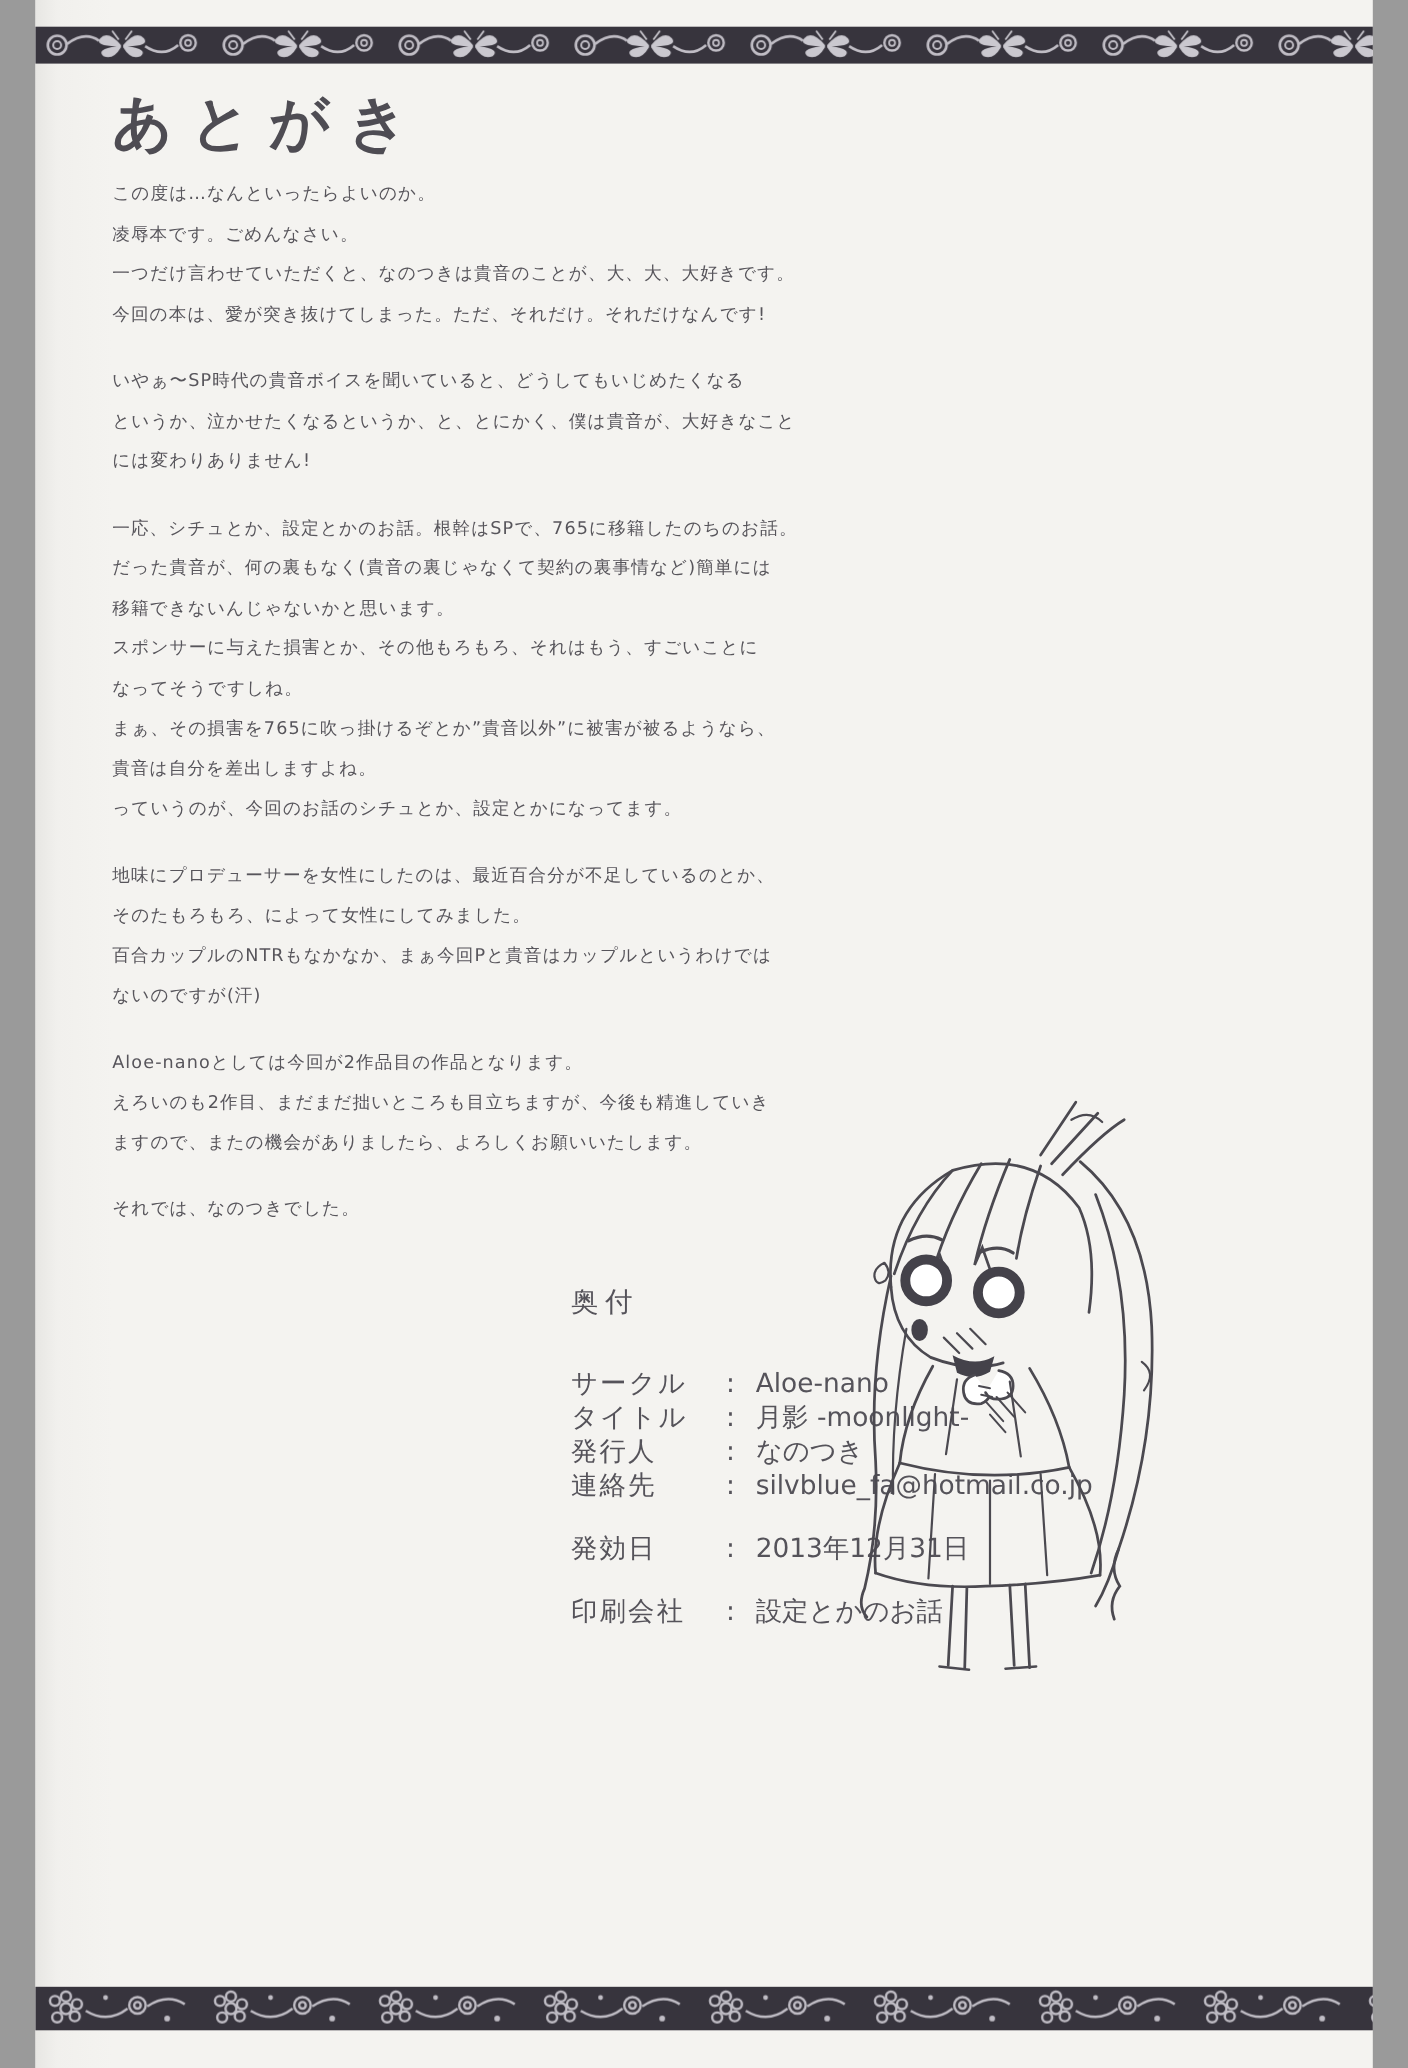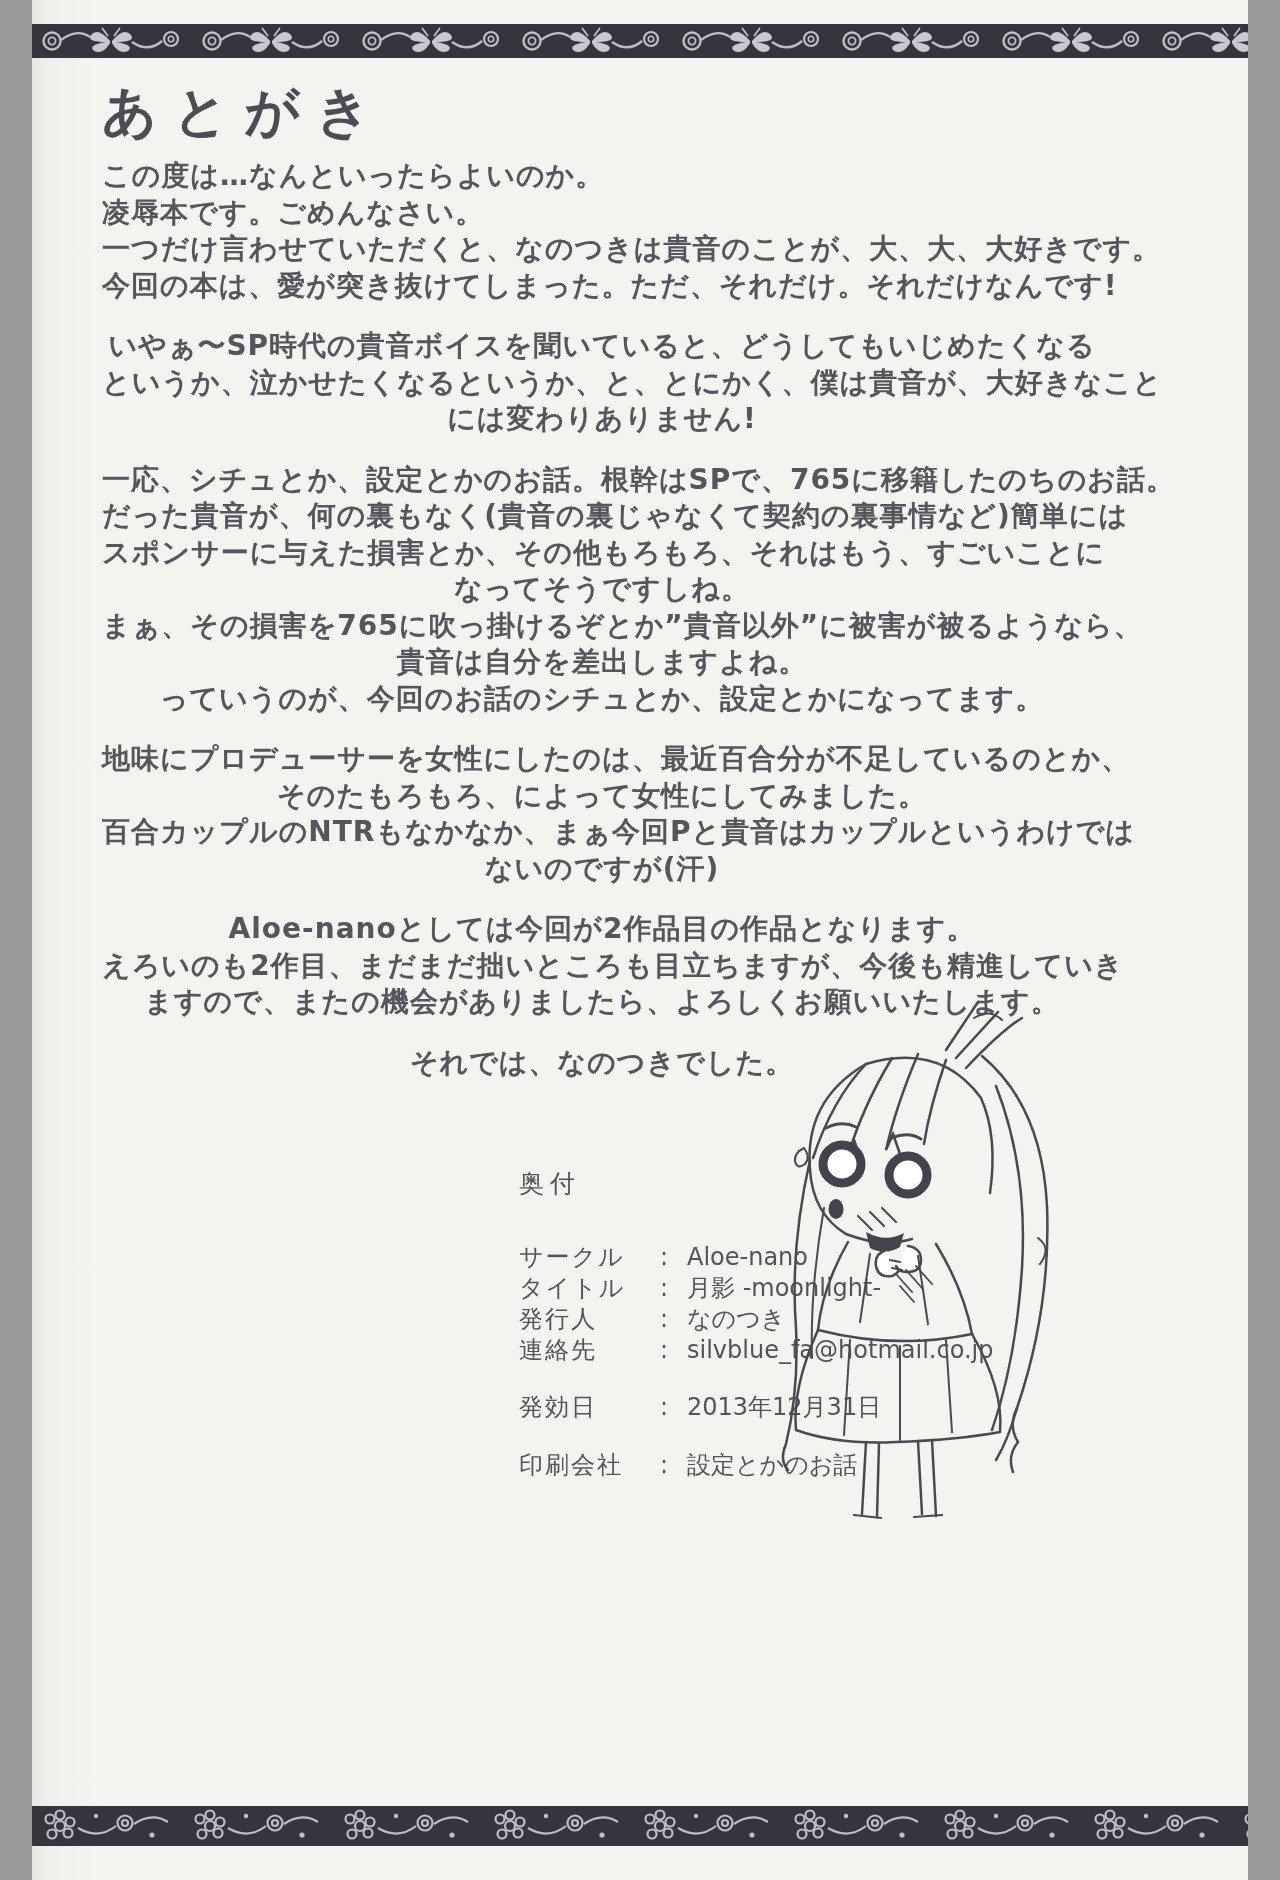--- a/index.html
+++ b/index.html
@@ -11,23 +11,23 @@
     color:#57555b; overflow:hidden;
   }
   .band { position:absolute; left:0; width:1280px; line-height:0; }
   .band.top { top:24px; height:34px; }
   .band.bottom { top:1806px; height:40px; }
   .title {
     position:absolute; left:70px; top:76px;
     font-size:54px; font-weight:bold; color:#4e4c53; letter-spacing:16px;
     white-space:nowrap;
   }
-  .body-text { position:absolute; left:70px; top:158px; width:1000px; font-size:28px;font-weight:bold; }
+  .body-text { position:absolute; left:70px; top:158px; width:1000px; font-size:16px; }
   .line { height:36.5px; line-height:36.5px; white-space:nowrap; letter-spacing:1px; }
-  .para + .para { margin-top:24px;text-align:center; }
+  .para + .para { margin-top:24px; }
   .para:nth-child(6) { }
   .colophon { position:absolute; left:487px; top:1168px; font-size:24px; color:#55535a; }
   .col-heading { font-size:25px; height:32px; line-height:32px; margin-bottom:42px; letter-spacing:6px; }
   .col-row { display:flex; height:31px; line-height:31px; white-space:nowrap; }
   .col-row .lbl { width:122px; letter-spacing:2px; }
   .col-row .sep { width:46px; text-align:center; }
   .col-row:nth-child(5) { margin-top:26px; }
   .col-row:nth-child(6) { margin-top:27px; }
   .illustration { position:absolute; left:718px; top:988px; width:345px; height:555px; line-height:0; }
 </style>
@@ -66,20 +66,21 @@
         <div class="line">今回の本は、愛が突き抜けてしまった。ただ、それだけ。それだけなんです!</div>
       </div>
       <div class="para">
         <div class="line">いやぁ〜SP時代の貴音ボイスを聞いていると、どうしてもいじめたくなる</div>
         <div class="line">というか、泣かせたくなるというか、と、とにかく、僕は貴音が、大好きなこと</div>
         <div class="line">には変わりありません!</div>
       </div>
       <div class="para">
         <div class="line">一応、シチュとか、設定とかのお話。根幹はSPで、765に移籍したのちのお話。</div>
         <div class="line">だった貴音が、何の裏もなく(貴音の裏じゃなくて契約の裏事情など)簡単には</div>
+        <div class="line">移籍できないんじゃないかと思います。</div>
         <div class="line">スポンサーに与えた損害とか、その他もろもろ、それはもう、すごいことに</div>
         <div class="line">なってそうですしね。</div>
         <div class="line">まぁ、その損害を765に吹っ掛けるぞとか”貴音以外”に被害が被るようなら、</div>
         <div class="line">貴音は自分を差出しますよね。</div>
         <div class="line">っていうのが、今回のお話のシチュとか、設定とかになってます。</div>
       </div>
       <div class="para">
         <div class="line">地味にプロデューサーを女性にしたのは、最近百合分が不足しているのとか、</div>
         <div class="line">そのたもろもろ、によって女性にしてみました。</div>
         <div class="line">百合カップルのNTRもなかなか、まぁ今回Pと貴音はカップルというわけでは</div>

